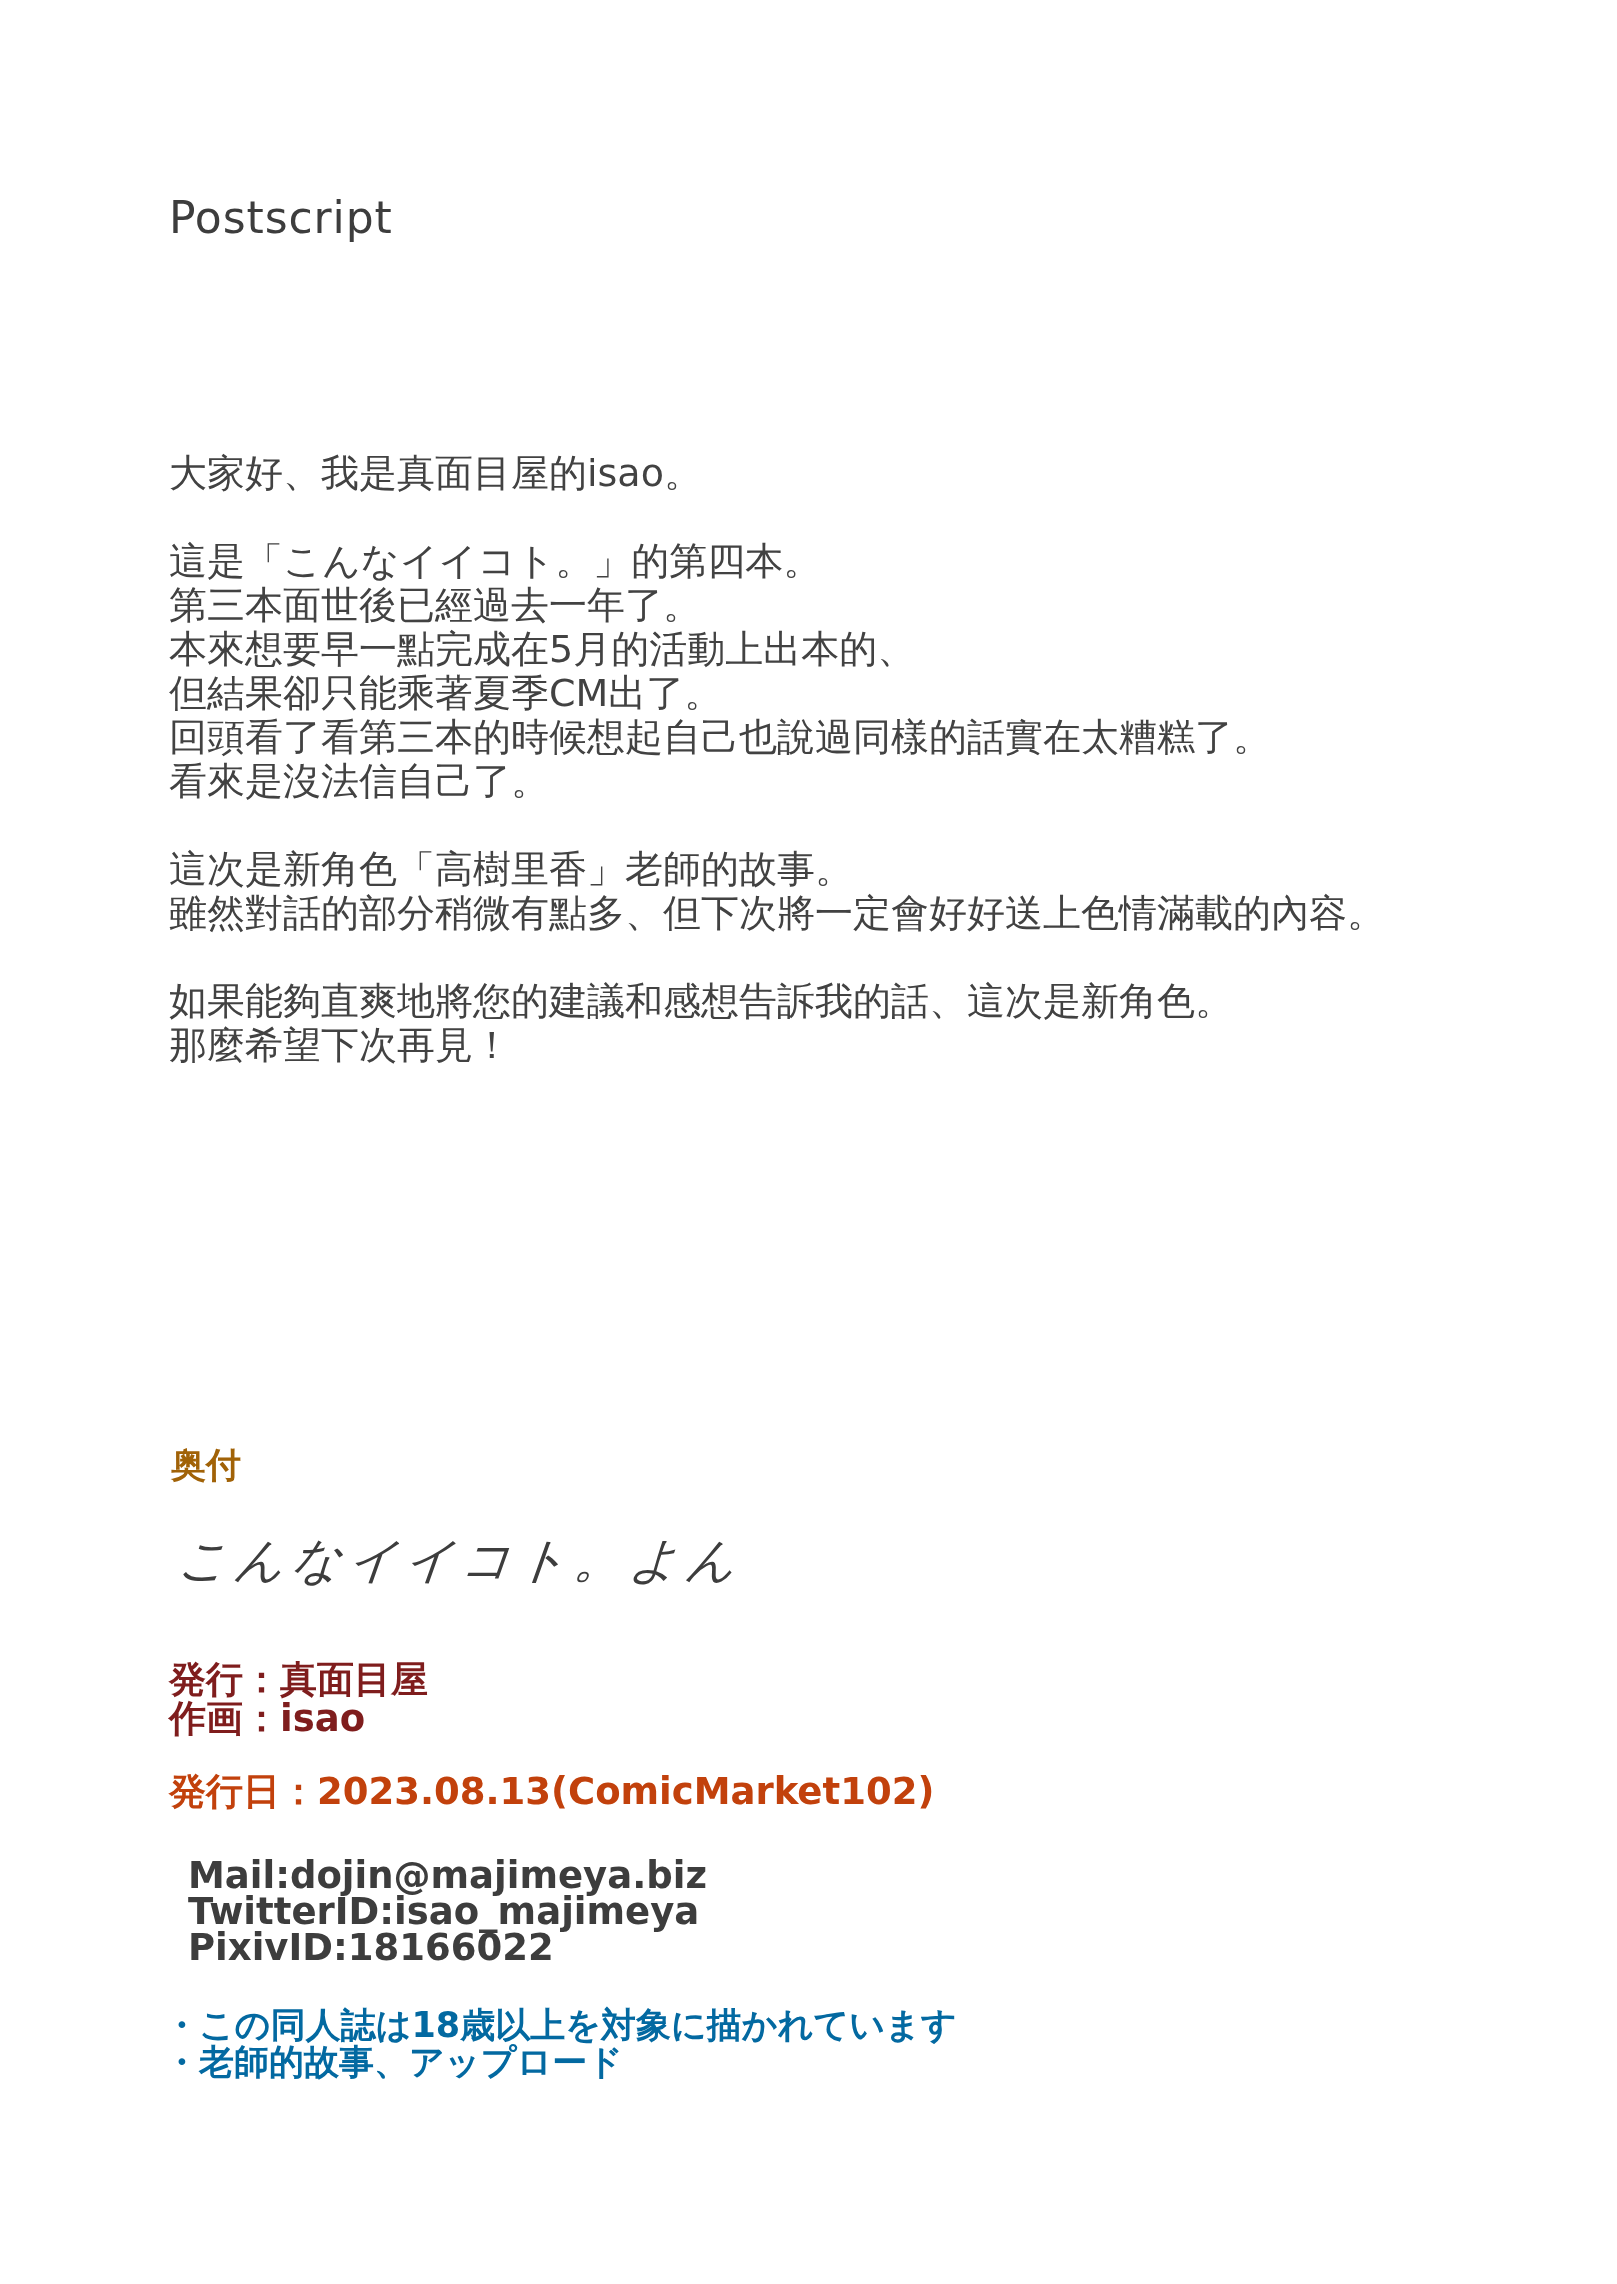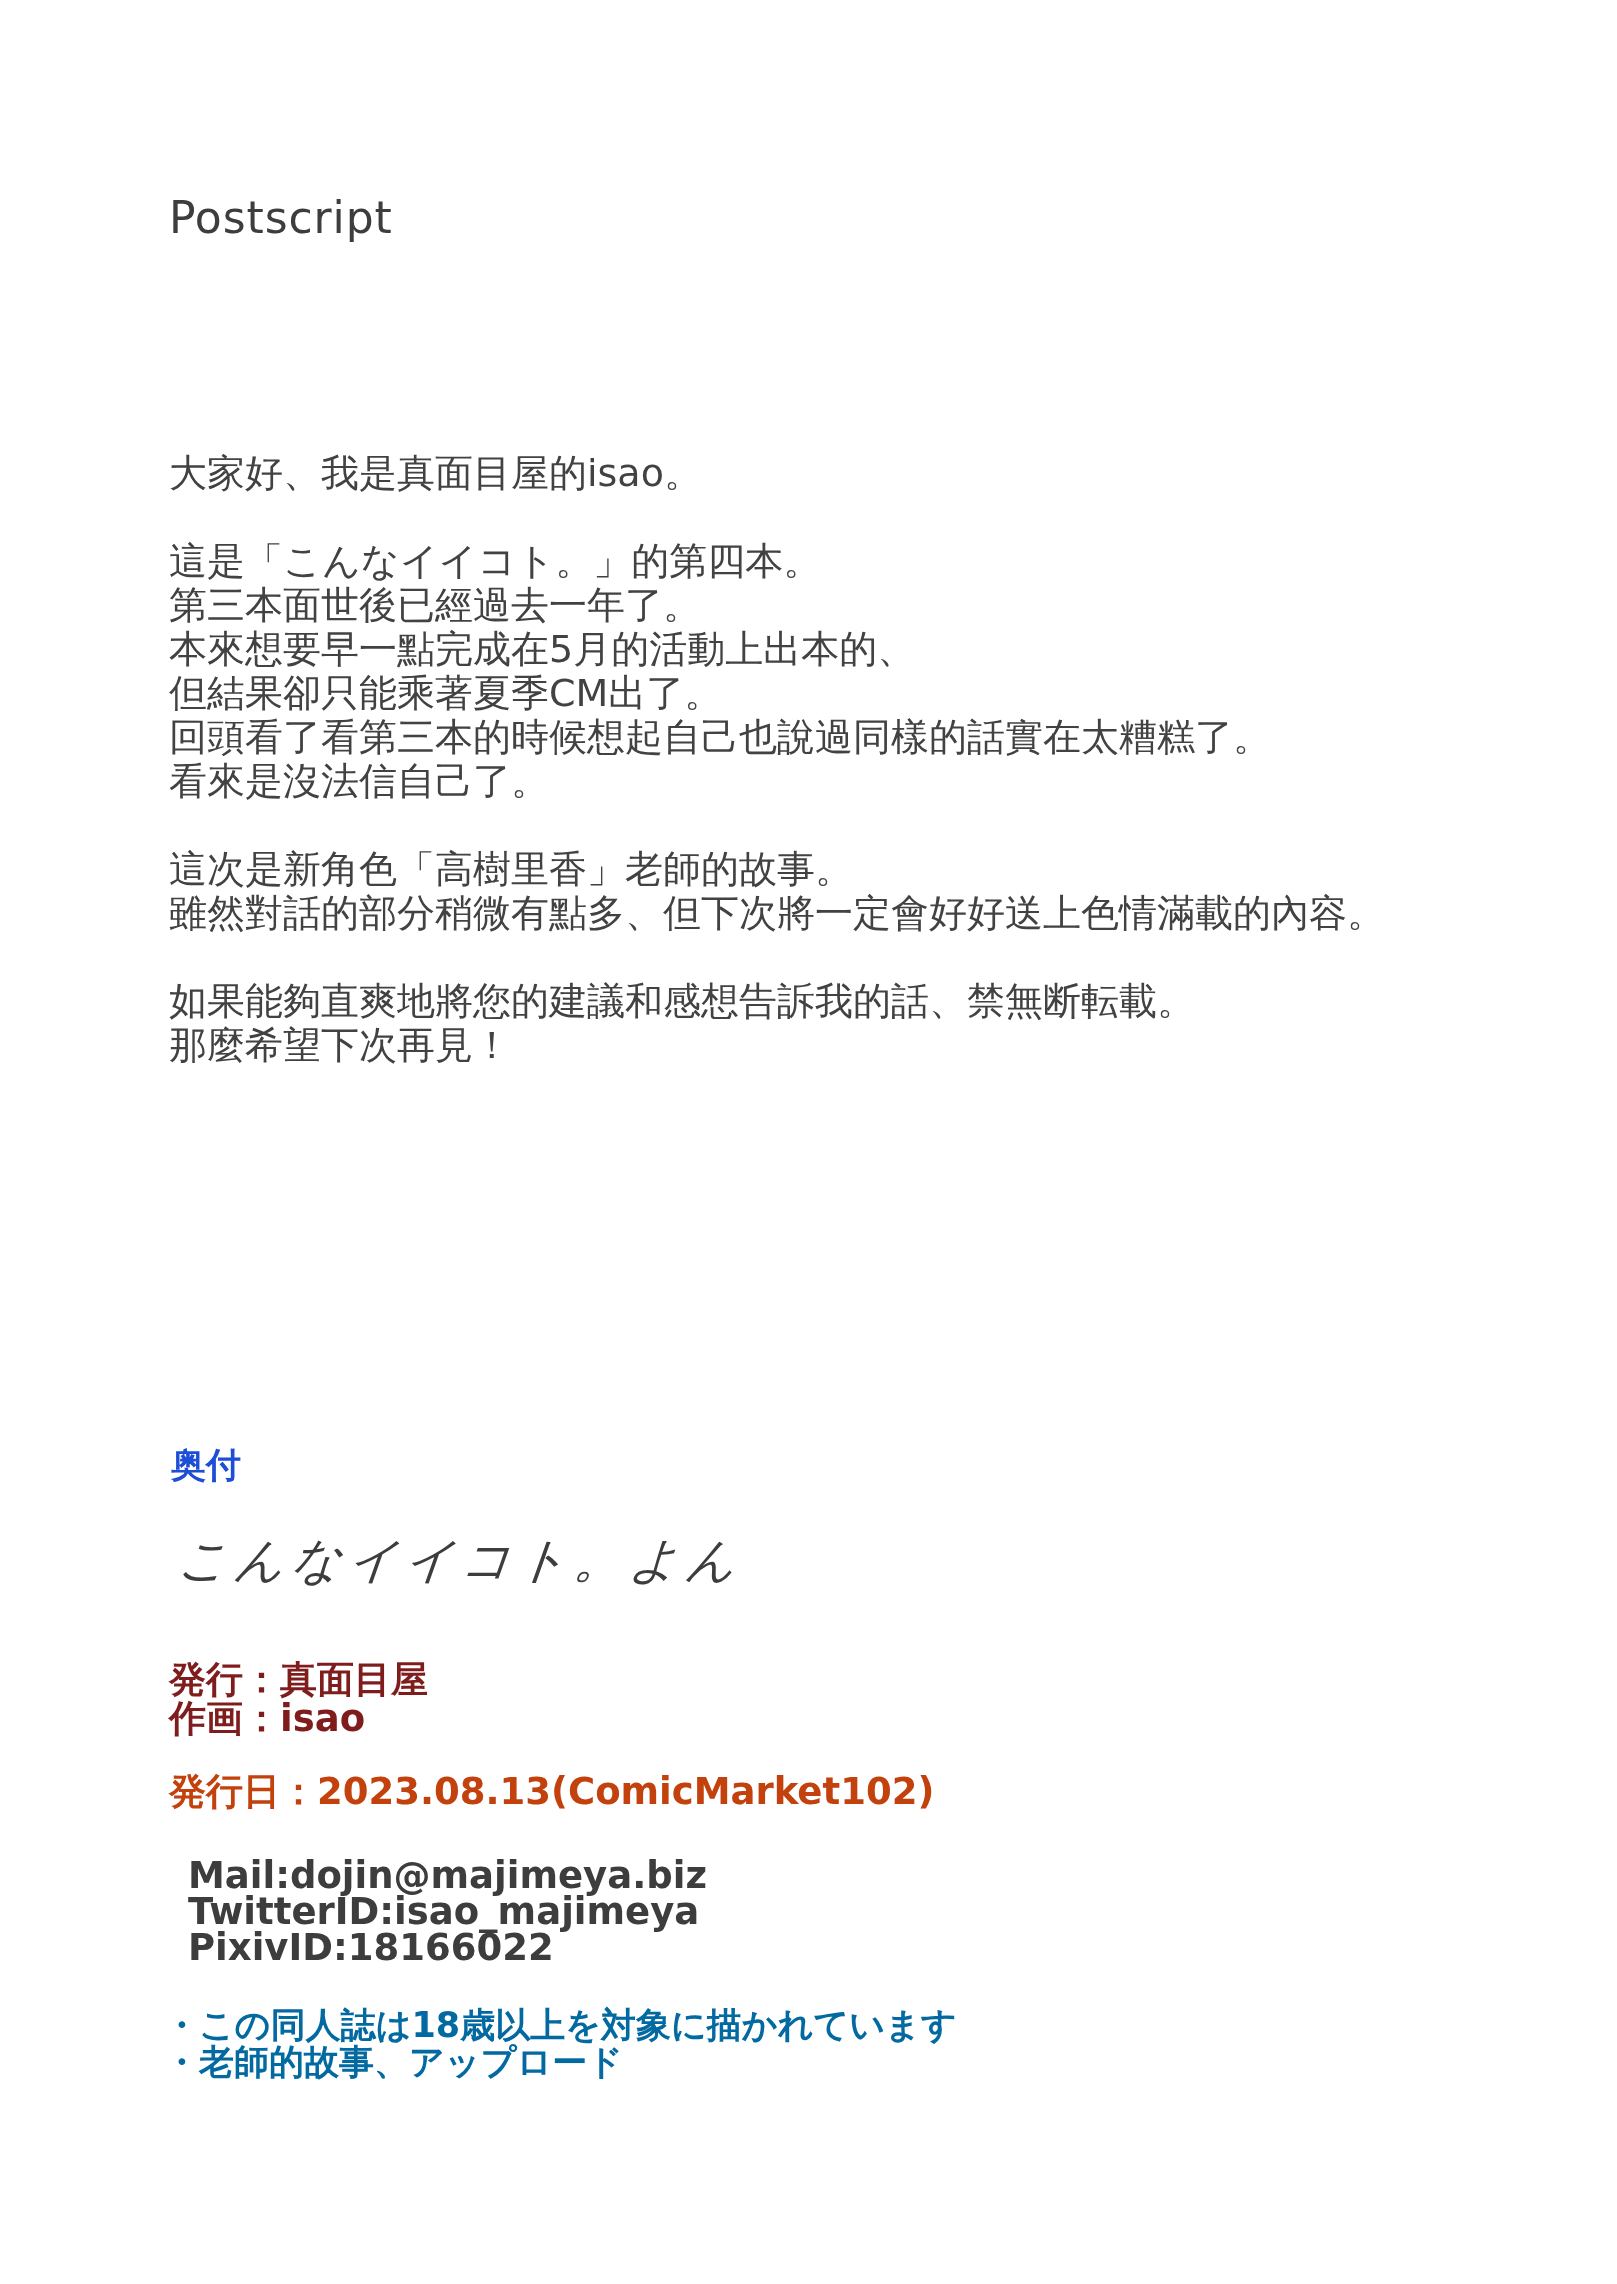--- a/index.html
+++ b/index.html
@@ -30,21 +30,21 @@
     white-space:nowrap;
     margin-top:48px;
   }
   .body-line{height:44px;}
   .colophon-heading{
     position:absolute;
     left:171px;
     top:1442px;
     font-size:35px;
     font-weight:700;
-    color:#1d4ed8;
+    color:#a16207;
   }
   .book-title{
     position:absolute;
     left:175px;
     top:1528px;
     font-size:49px;
     color:#3d3d3d;
     font-style:italic;
     letter-spacing:6.4px;
     transform:skewX(-6deg);
@@ -105,21 +105,21 @@
     <div class="body-line">這是「こんなイイコト。」的第四本。</div>
     <div class="body-line">第三本面世後已經過去一年了。</div>
     <div class="body-line">本來想要早一點完成在5月的活動上出本的、</div>
     <div class="body-line">但結果卻只能乘著夏季CM出了。</div>
     <div class="body-line">回頭看了看第三本的時候想起自己也說過同樣的話實在太糟糕了。</div>
     <div class="body-line">看來是沒法信自己了。</div>
     <div class="body-line"></div>
     <div class="body-line">這次是新角色「高樹里香」老師的故事。</div>
     <div class="body-line">雖然對話的部分稍微有點多、但下次將一定會好好送上色情滿載的內容。</div>
     <div class="body-line"></div>
-    <div class="body-line">如果能夠直爽地將您的建議和感想告訴我的話、禁無断転載。</div>
+    <div class="body-line">如果能夠直爽地將您的建議和感想告訴我的話、這次是新角色。</div>
     <div class="body-line">那麼希望下次再見！</div>
   </div>
 
   <div class="colophon-heading">奥付</div>
 
   <div class="book-title">こんなイイコト。よん</div>
 
   <div class="publisher-block">
     <div>発行：真面目屋</div>
     <div>作画：isao</div>

